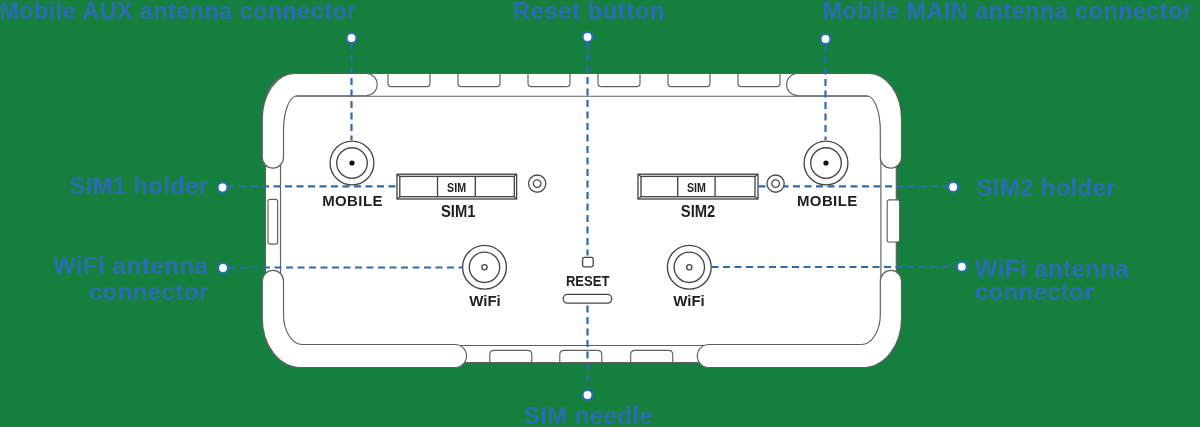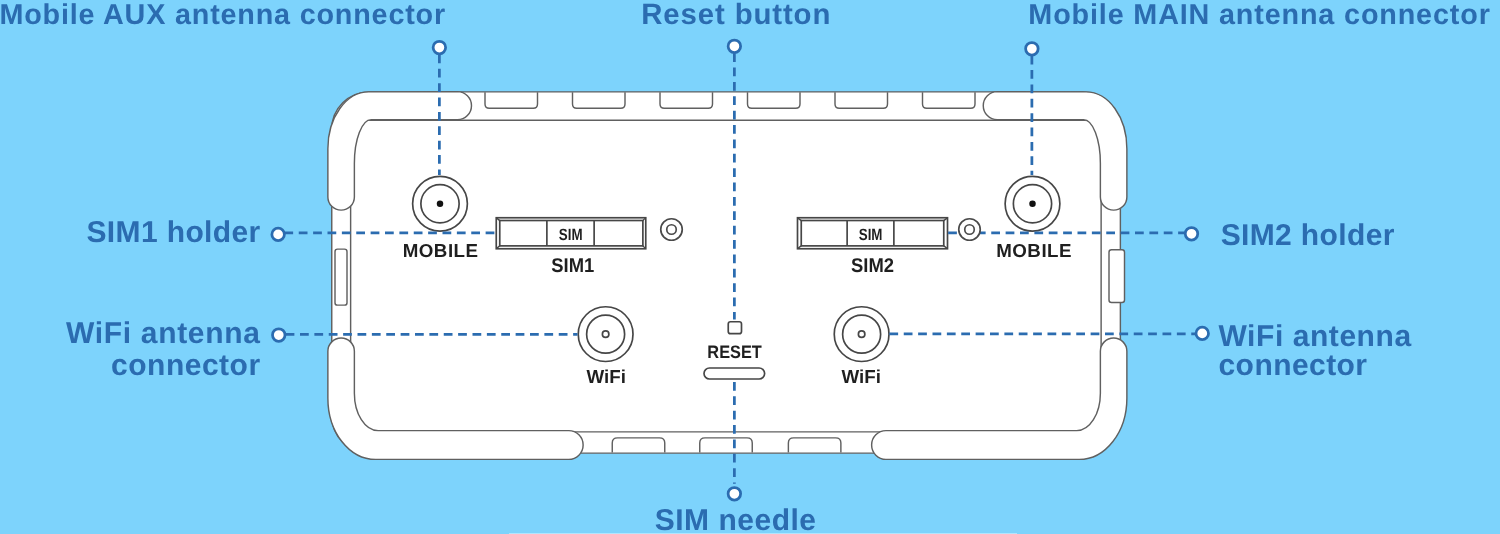--- a/index.html
+++ b/index.html
@@ -1,16 +1,16 @@
 <!DOCTYPE html>
 <html><head>
 <meta charset="utf-8">
 <style>
   html,body{margin:0;padding:0;background:#ffffff;}
-  #stage{position:relative;width:1200px;height:427px;background:#7dd3fc;overflow:hidden;}
+  #stage{position:relative;width:1200px;height:427px;background:#15803d;overflow:hidden;}
   svg{position:absolute;left:0;top:0;}
   text{font-family:"Liberation Sans", sans-serif;}
   .blu{fill:#2b6cb0;font-weight:bold;}
   .dk{fill:#1f1f1f;font-weight:bold;}
 </style>
 </head>
 <body>
 <div id="stage">
 <svg width="1200" height="427" viewBox="0 0 1200 427">
   <g stroke="#606060" stroke-width="1.15" fill="#ffffff">

